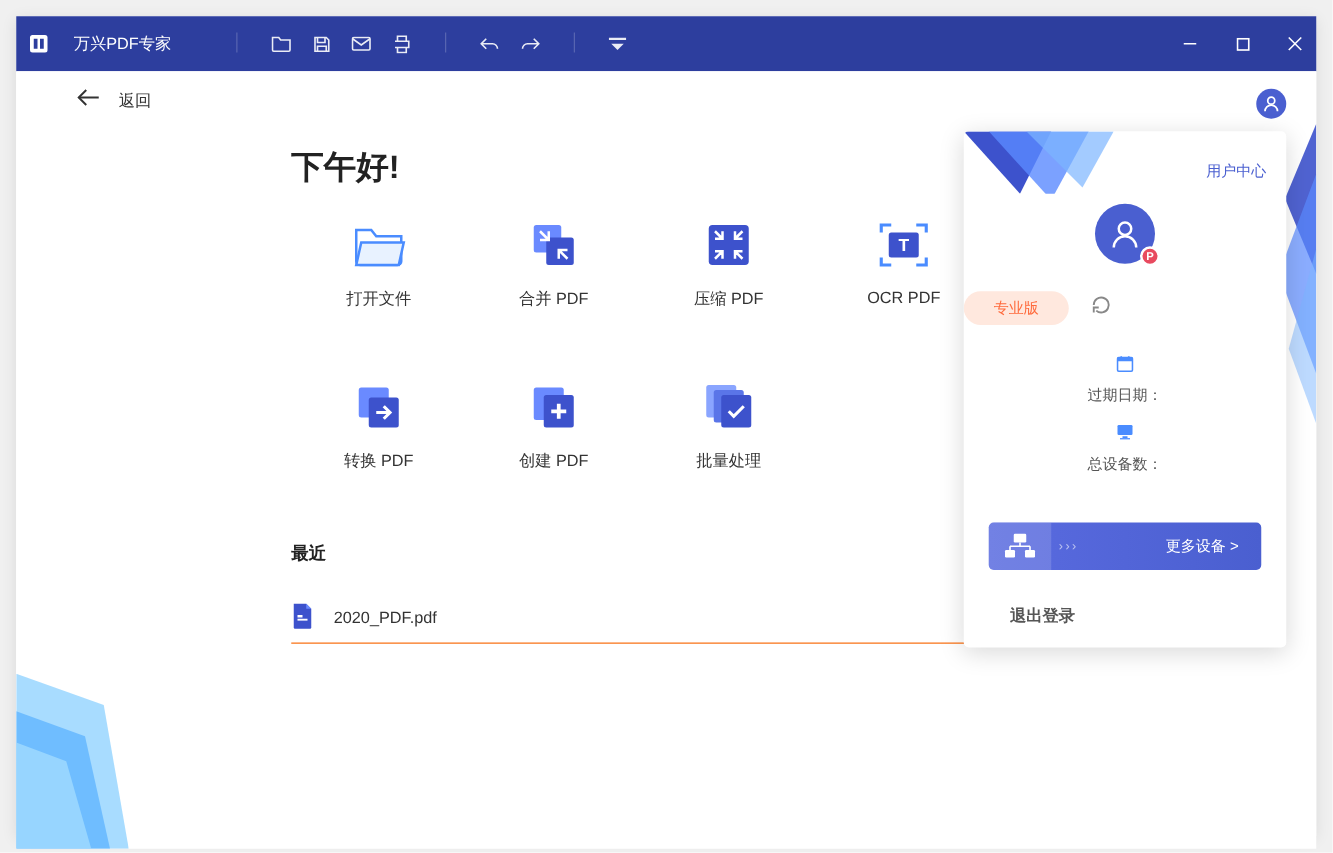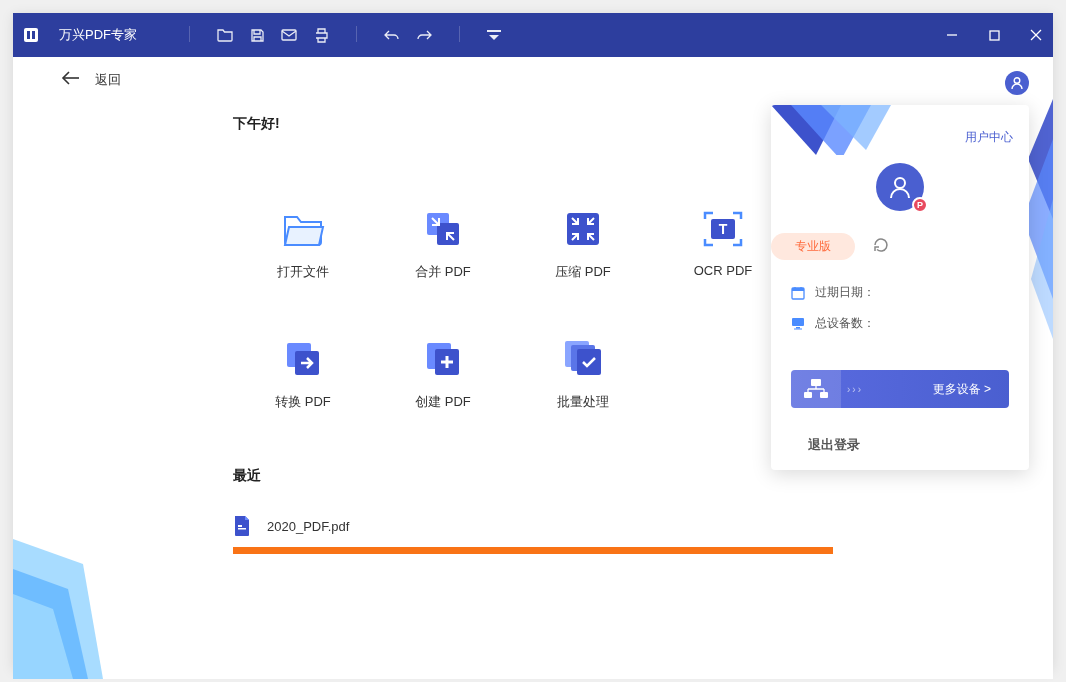--- a/index.html
+++ b/index.html
@@ -19,48 +19,48 @@
     
     .content { position: relative; height: calc(100% - 34px); background: #fff; }
     
     .back-bar { display: flex; align-items: center; padding: 14px 48px; gap: 14px; }
     .back-arrow { cursor: pointer; }
     .back-text { font-size: 13px; color: #333; cursor: pointer; }
     
     .user-badge { position: absolute; right: 24px; top: 14px; width: 24px; height: 24px; border-radius: 50%; background: #4a5fd0; display: flex; align-items: center; justify-content: center; cursor: pointer; }
     
     .main-area { padding: 12px 220px 0 220px; }
-    .greeting { font-size: 14px; font-weight: bold; color: #222; margin-bottom: 74px; }
+    .greeting { font-size: 26px; font-weight: bold; color: #222; margin-bottom: 23px; }
     
     .actions-grid { display: grid; grid-template-columns: repeat(4, 140px); row-gap: 56px; }
     .action-item { display: flex; flex-direction: column; align-items: center; gap: 12px; cursor: pointer; }
     .action-icon { width: 44px; height: 44px; display: flex; align-items: center; justify-content: center; }
     .action-label { font-size: 13px; color: #333; }
     
     .recent-section { margin-top: 56px; }
     .recent-title { font-size: 14px; font-weight: bold; color: #222; margin-bottom: 20px; }
-    .recent-item { display: flex; align-items: center; gap: 14px; padding: 10px 0; border-bottom: 7px solid #f97316; cursor: pointer; }
+    .recent-item { display: flex; align-items: center; gap: 14px; padding: 10px 0; border-bottom: 1px solid #f97316; cursor: pointer; }
     .recent-file-icon { width: 20px; height: 22px; }
     .recent-file-name { font-size: 13px; color: #333; }
     
     .user-panel { position: absolute; right: 24px; top: 48px; width: 258px; background: #fff; border-radius: 4px; box-shadow: 0 4px 20px rgba(0,0,0,0.15); overflow: hidden; }
     .panel-header { position: relative; height: 50px; overflow: hidden; }
     .panel-deco { position: absolute; left: 0; top: 0; }
     .panel-uc-link { position: absolute; right: 16px; top: 24px; font-size: 12px; color: #4a5fd0; cursor: pointer; }
     
     .panel-avatar-wrap { display: flex; justify-content: center; margin-top: 8px; position: relative; }
     .panel-avatar { width: 48px; height: 48px; border-radius: 50%; background: #4a5fd0; display: flex; align-items: center; justify-content: center; position: relative; }
     .avatar-badge { position: absolute; right: -4px; bottom: -2px; width: 16px; height: 16px; border-radius: 50%; background: #e84a5f; border: 2px solid #fff; display: flex; align-items: center; justify-content: center; color: #fff; font-size: 9px; font-weight: bold; }
     
     .panel-badges { display: flex; align-items: center; gap: 18px; margin-top: 22px; }
     .pro-badge { padding: 5px 24px; background: #ffe8de; color: #ff6b3d; border-radius: 14px; font-size: 12px; cursor: pointer; }
     .refresh-btn { cursor: pointer; }
     
     .panel-info { padding: 24px 20px 12px 20px; }
-    .info-row { display: flex; align-items: center; gap: 10px; margin-bottom: 14px; font-size: 12px; color: #555; }
+    .info-row { display: flex; align-items: center; gap: 10px; margin-bottom: 14px; font-size: 12px; color: #555; flex-direction: column; }
     .info-icon { width: 14px; height: 14px; }
     
     .more-devices { margin: 12px 20px; height: 38px; background: linear-gradient(90deg, #5a6be0, #4a5fd0); border-radius: 4px; display: flex; align-items: center; cursor: pointer; position: relative; overflow: hidden; }
     .md-icon { width: 50px; height: 100%; background: rgba(255,255,255,0.15); display: flex; align-items: center; justify-content: center; }
     .md-arrows { color: rgba(255,255,255,0.6); font-size: 10px; margin-left: 6px; letter-spacing: 2px; }
     .md-text { color: #fff; font-size: 12px; margin-left: auto; margin-right: 18px; }
     
     .logout { padding: 16px 37px; font-size: 13px; color: #555; cursor: pointer; font-weight: bold; }
     
     .corner-deco-left { position: absolute; left: 0; bottom: 0; pointer-events: none; }

